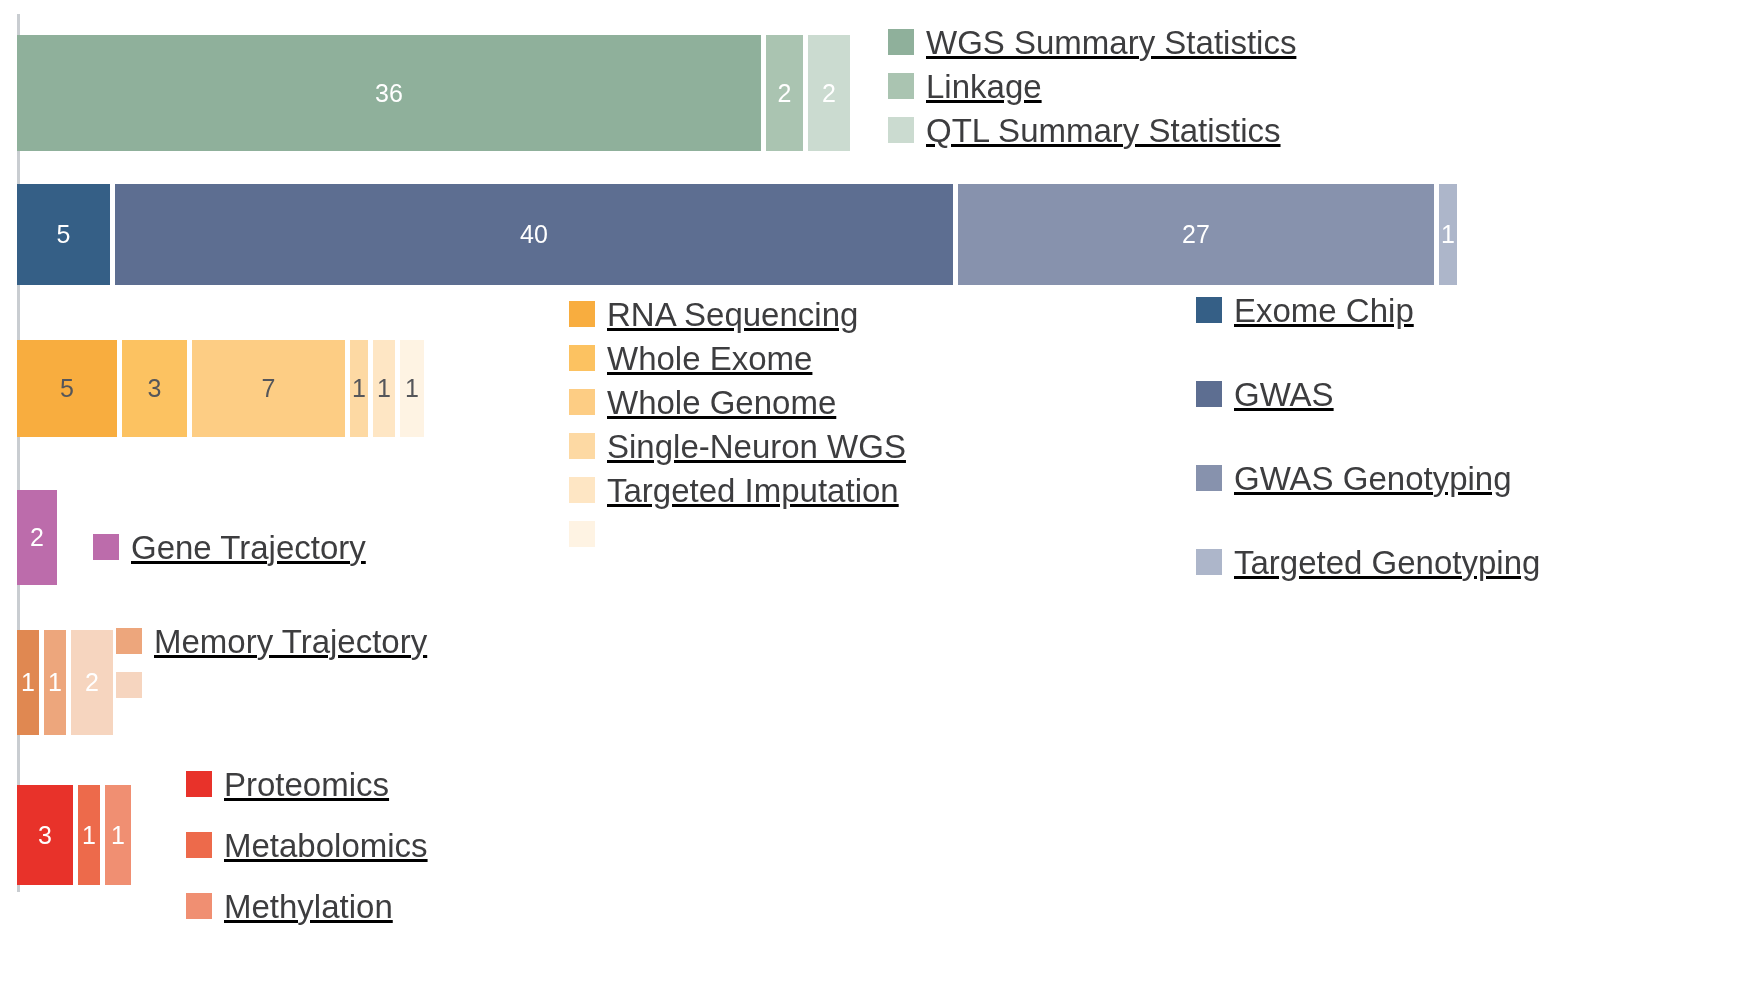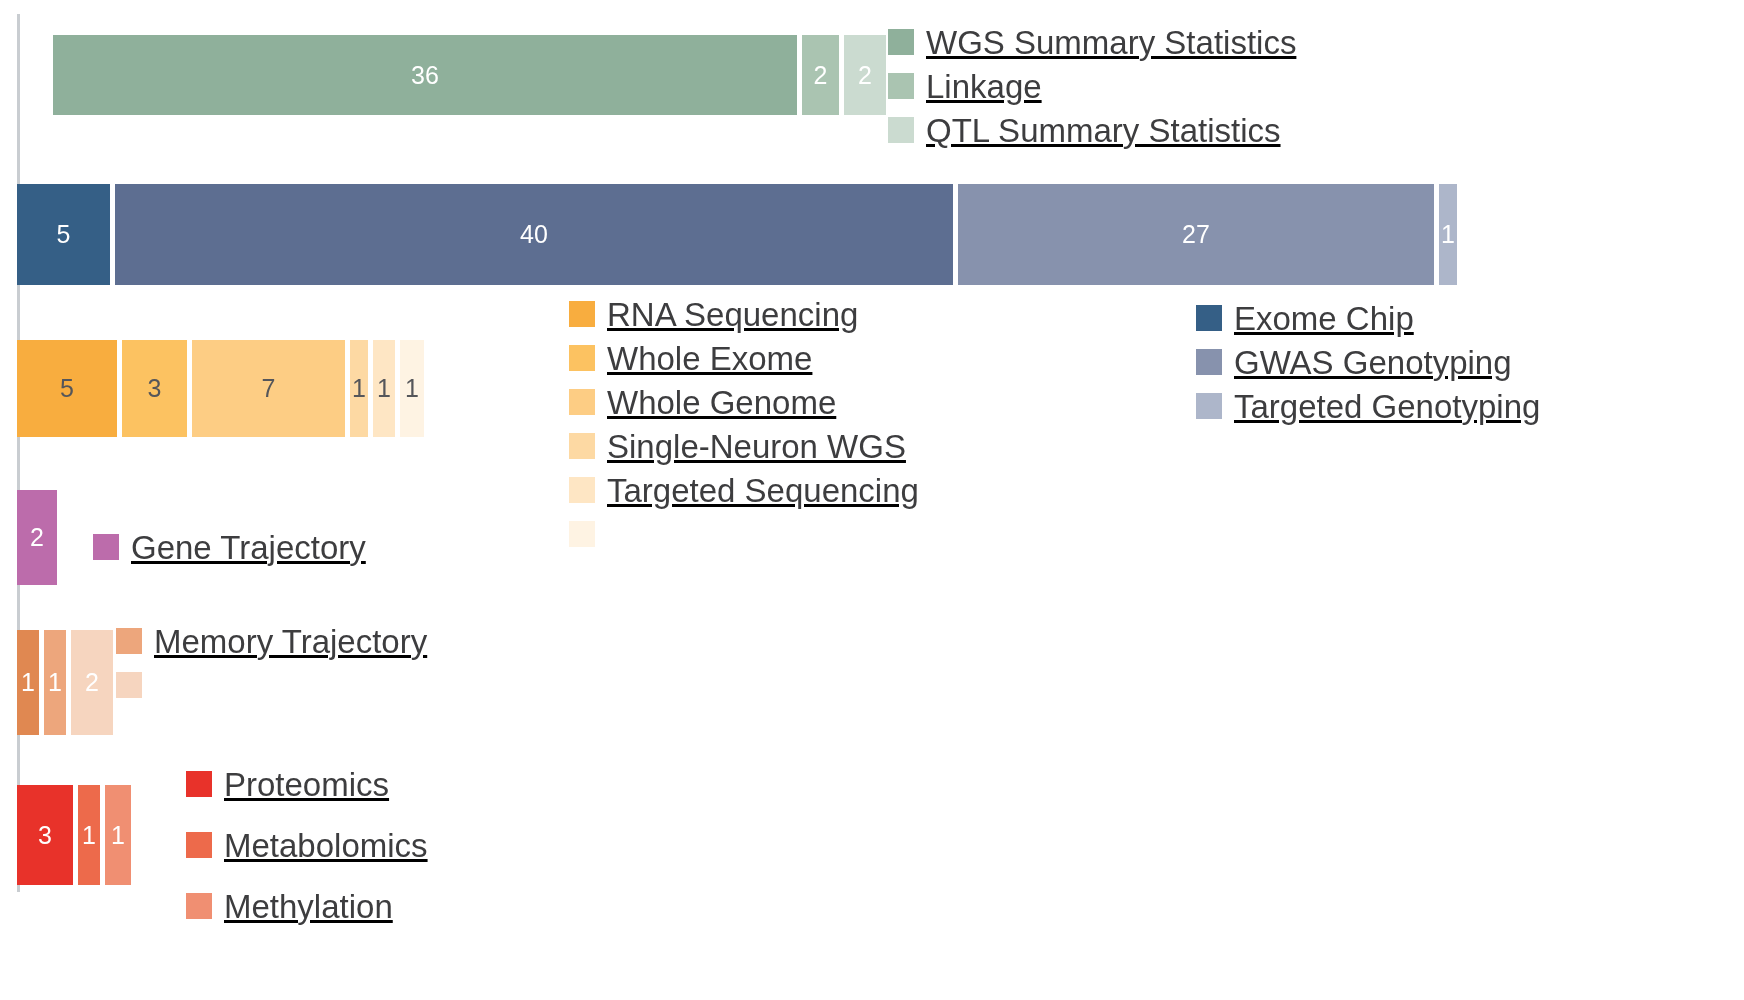--- a/index.html
+++ b/index.html
@@ -79,21 +79,21 @@
     white-space: nowrap;
     line-height: 1;
   }
 </style>
 </head>
 <body>
 
 <div id="stage">
   <div class="axis-line"></div>
   <div id="groups-container">
-      <div class="bar-row" style="left: 17px; top: 35px; height: 80px; margin-left: 36px;">
+      <div class="bar-row" style="left: 17px; top: 35px; height: 116px;">
         <div class="seg" style="width: 744px; background: rgb(143, 176, 155);">
           <span class="seg-label lbl-light">36</span>
         </div>
         <div class="seg" style="width: 37px; background: rgb(170, 196, 177);">
           <span class="seg-label lbl-light">2</span>
         </div>
         <div class="seg" style="width: 42px; background: rgb(203, 219, 208);">
           <span class="seg-label lbl-light">2</span>
         </div>
       </div>
@@ -167,26 +167,30 @@
         </div>
         <div class="legend-item">
           <span class="legend-swatch" style="background: rgb(170, 196, 177);"></span>
           <span class="legend-label">Linkage</span>
         </div>
         <div class="legend-item">
           <span class="legend-swatch" style="background: rgb(203, 219, 208);"></span>
           <span class="legend-label">QTL Summary Statistics</span>
         </div>
       </div>
-      <div class="legend" style="left: 1196px; top: 296px;">
+      <div class="legend" style="left: 1196px; top: 288px; gap: 40px;">
         <div class="legend-item">
           <span class="legend-swatch" style="background: rgb(53, 95, 134);"></span>
           <span class="legend-label">Exome Chip</span>
         </div>
         <div class="legend-item">
+          <span class="legend-swatch" style="background: rgb(93, 110, 145);"></span>
+          <span class="legend-label">GWAS</span>
+        </div>
+        <div class="legend-item">
           <span class="legend-swatch" style="background: rgb(135, 146, 173);"></span>
           <span class="legend-label">GWAS Genotyping</span>
         </div>
         <div class="legend-item">
           <span class="legend-swatch" style="background: rgb(173, 182, 202);"></span>
           <span class="legend-label">Targeted Genotyping</span>
         </div>
       </div>
       <div class="legend" style="left: 569px; top: 292px;">
         <div class="legend-item">
@@ -200,21 +204,21 @@
         <div class="legend-item">
           <span class="legend-swatch" style="background: rgb(253, 205, 132);"></span>
           <span class="legend-label">Whole Genome</span>
         </div>
         <div class="legend-item">
           <span class="legend-swatch" style="background: rgb(253, 217, 163);"></span>
           <span class="legend-label">Single-Neuron WGS</span>
         </div>
         <div class="legend-item">
           <span class="legend-swatch" style="background: rgb(254, 230, 196);"></span>
-          <span class="legend-label">Targeted Sequencing</span>
+          <span class="legend-label">Targeted Imputation</span>
         </div>
         <div class="legend-item">
           <span class="legend-swatch" style="background: rgb(254, 243, 227);"></span>
         </div>
       </div>
       <div class="legend" style="left: 93px; top: 525px;">
         <div class="legend-item">
           <span class="legend-swatch" style="background: rgb(188, 108, 171);"></span>
           <span class="legend-label">Gene Trajectory</span>
         </div>

